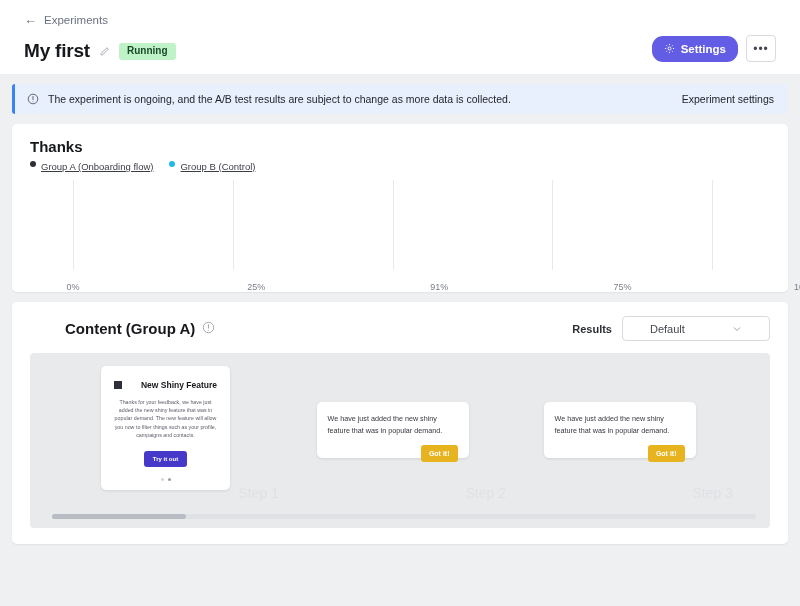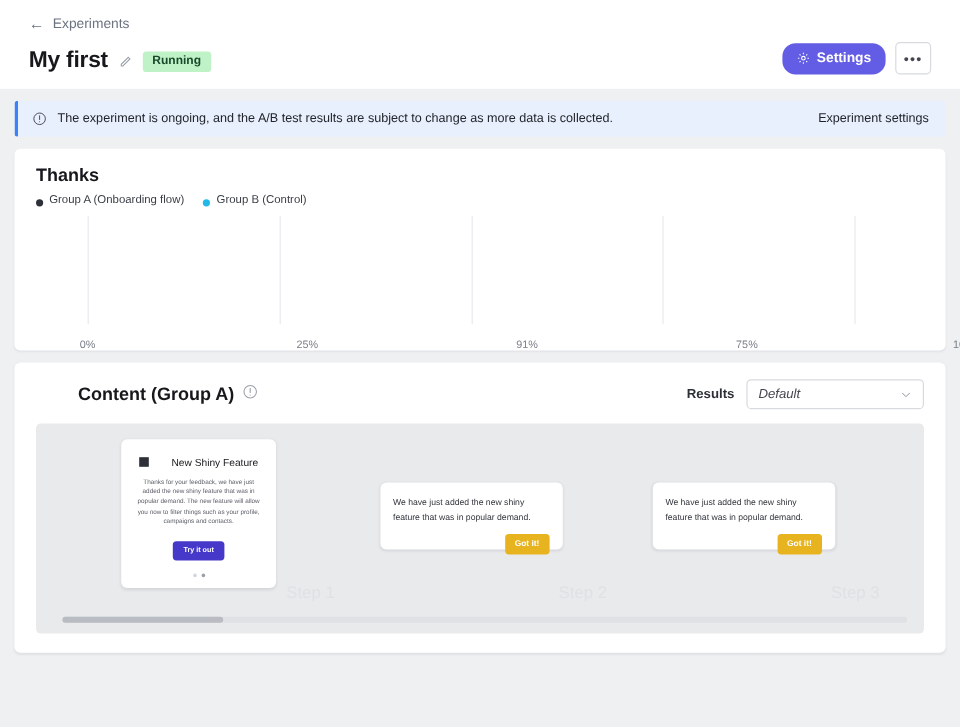--- a/index.html
+++ b/index.html
@@ -81,21 +81,21 @@
     margin: 10px 12px 0 12px;
     box-shadow: 0 1px 2px rgba(20,24,40,0.06);
   }
   .section-title {
     font-size: 15px; font-weight: bold; color: #17181c;
   }
 
   
   .results { padding: 14px 18px 8px 18px; height: 168px; }
   .legend { display: flex; gap: 16px; margin-top: 6px; }
-  .legend-item { display: flex; align-items: flex-end; gap: 5px; font-size: 9.5px; color: #3a3d45; }
+  .legend-item { display: flex; align-items: flex-start; gap: 5px; font-size: 9.5px; color: #3a3d45; text-decoration: underline; }
   .dot { width: 6px; height: 6px; border-radius: 50%; display: inline-block; }
 
   .chart-wrap { position: relative; height: 112px; margin-top: 8px; }
   .chart-plot { position: absolute; left: 43px; right: 58px; top: 0; bottom: 22px; }
   .gridline {
     position: absolute; top: 0; bottom: 0; width: 1px;
     background: #e7e9ed;
   }
   .tick-label {
     position: absolute; bottom: 0;
@@ -106,22 +106,22 @@
   
   .content { padding: 14px 18px 16px 18px; }
   .content-head { display: flex; align-items: center; justify-content: space-between; margin-left: 35px; }
   .content-title-wrap { display: flex; align-items: center; gap: 7px; }
   .lang-wrap { display: flex; align-items: center; gap: 10px; }
   .lang-label { font-size: 11px; font-weight: bold; color: #2c2f36; }
   .lang-select {
     width: 148px; height: 25px;
     border: 1px solid #d8dae0; border-radius: 4px;
     background: #fff; display: flex; align-items: center;
-    padding: 0 9px; justify-content: space-between;
-    font-size: 11px; color: #44474f; cursor: pointer; font-style: italic;
+    padding: 0 27px; justify-content: space-between;
+    font-size: 11px; color: #44474f; cursor: pointer;
   }
 
   .carousel {
     margin-top: 12px;
     background: #e9eaec;
     border-radius: 4px;
     height: 175px;
     position: relative;
     overflow: hidden;
     padding-top: 13px;
@@ -136,21 +136,21 @@
     box-shadow: 0 1px 3px rgba(20,24,40,0.10);
   }
   .modal-card {
     width: 129px; margin: 0 auto;
     padding: 14px 9px 10px 9px;
     text-align: center;
     height: 124px;
   }
   .modal-title {
     display: flex; align-items: center; justify-content: center; gap: 19px;
-    font-size: 8.5px; font-weight: normal; color: #17181c;
+    font-size: 8.5px; font-weight: bold; color: #17181c;
   }
   .sq-icon { width: 8px; height: 8px; background: #2d3039; display: inline-block; }
   .modal-body {
     font-size: 5.3px; color: #5d6069; line-height: 1.55;
     margin-top: 8px; padding: 0 4px;
   }
   .btn-tryout {
     background: #4639c9; color: #fff;
     font-size: 6px; font-weight: bold;
     padding: 5px 9px; border-radius: 3px; border: none;

